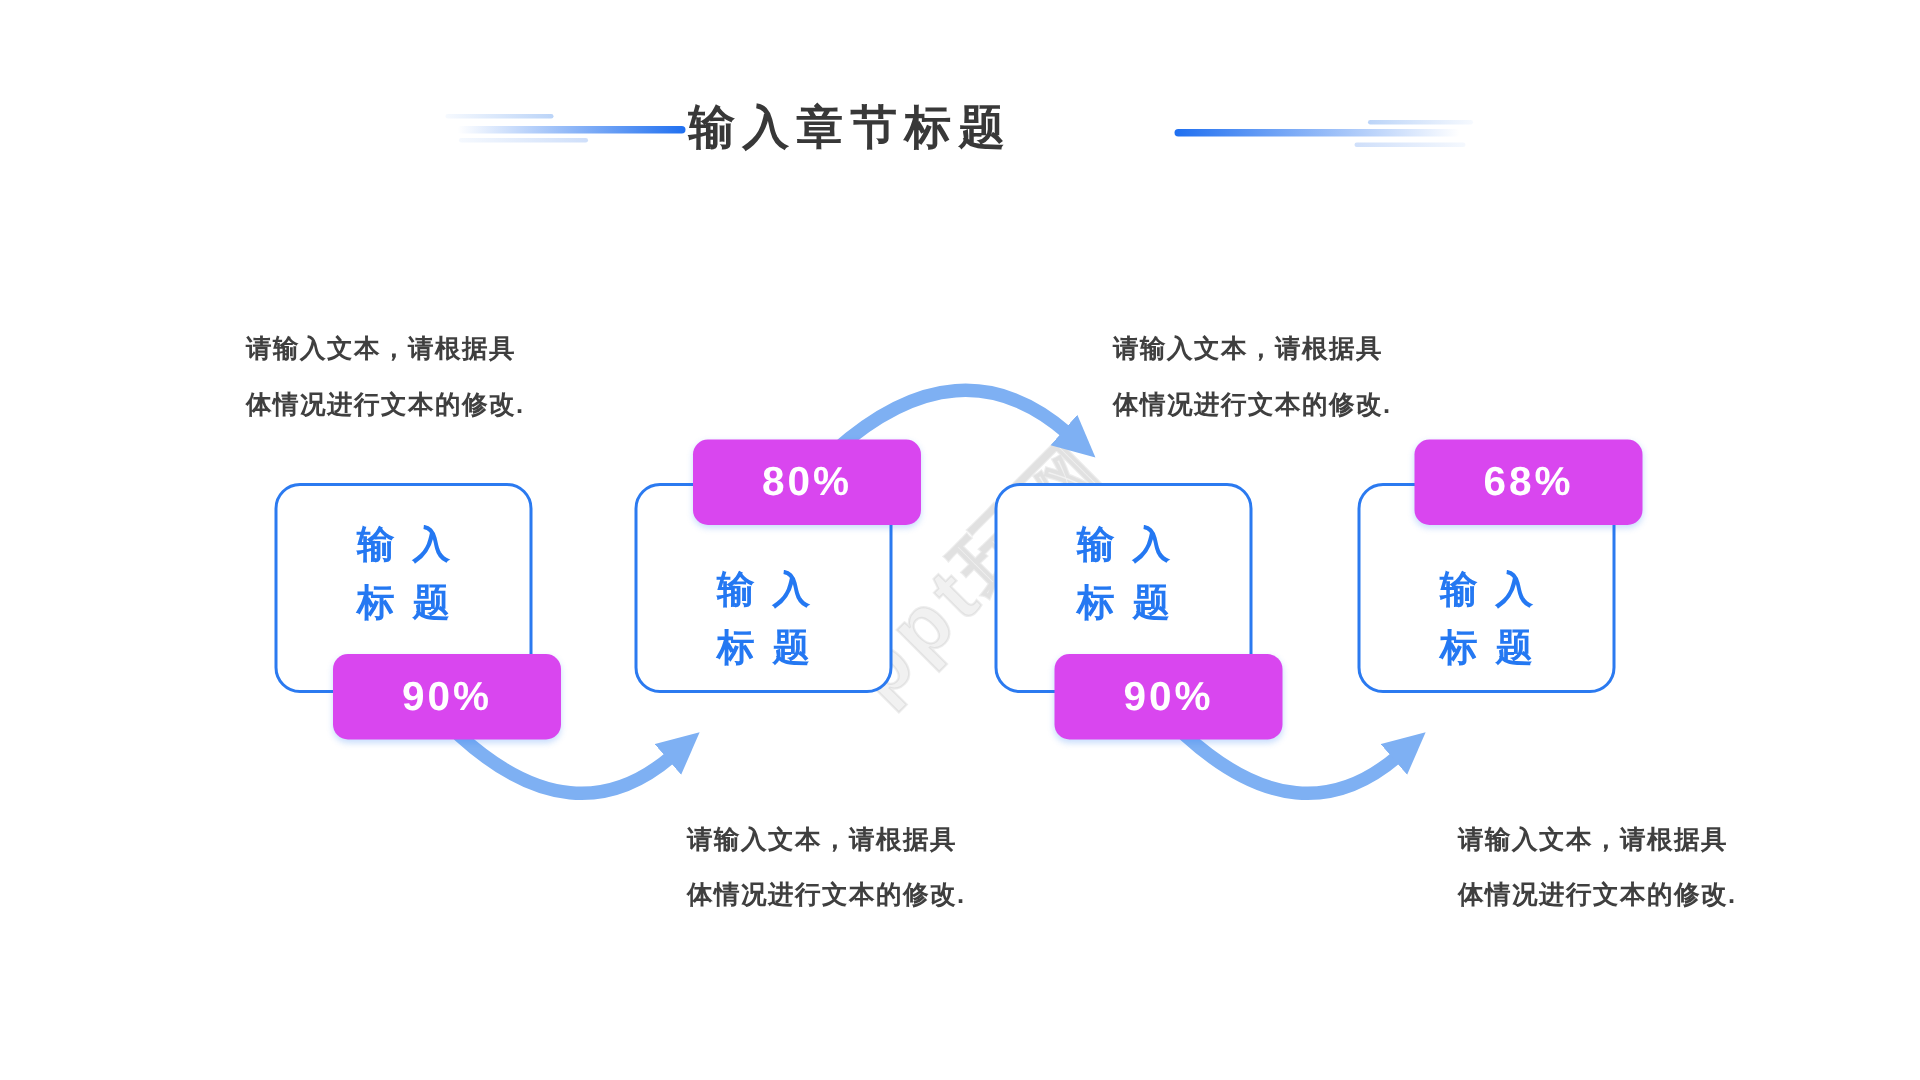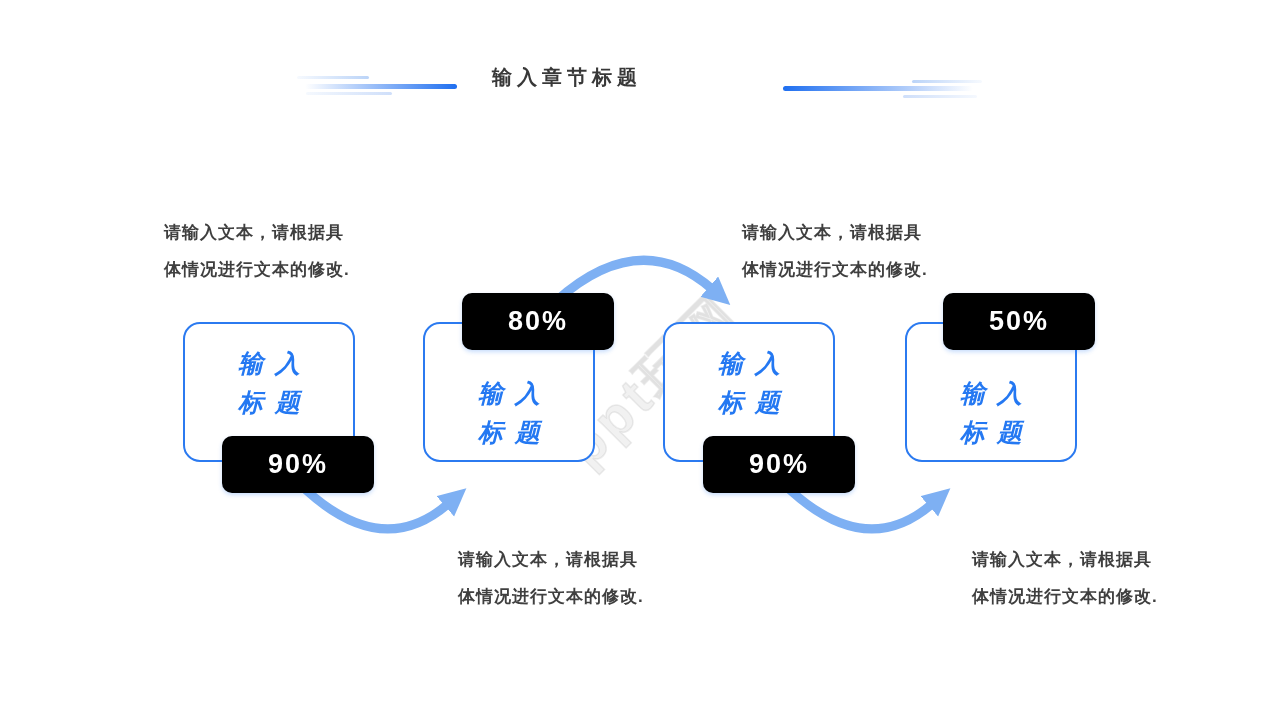--- a/index.html
+++ b/index.html
@@ -3,21 +3,21 @@
 <meta charset="utf-8">
 <style>
   * { margin:0; padding:0; box-sizing:border-box; }
   html,body { width:1280px; height:720px; background:#fff; }
   body { font-family:"Liberation Sans","DejaVu Sans",sans-serif; position:relative; overflow:hidden; }
   .slide { position:absolute; inset:0; width:1280px; height:720px; background:#ffffff; }
 
   
   .slide-title {
     position:absolute; top:64px; left:0; width:1106px;
-    text-align:center; font-size:20px; font-weight:900;
+    text-align:center; font-size:31px; font-weight:900;
     letter-spacing:5px; color:#383838;padding-left:28px;
   }
   .deco { position:absolute; border-radius:3px; }
   .deco-l-main { left:305px; top:84px; width:152px; height:5px;
     background:linear-gradient(to right, rgba(31,111,240,0), #1F6FF0); }
   .deco-l-top  { left:297px; top:76px; width:72px; height:3px;
     background:linear-gradient(to right, rgba(169,201,247,0.1), #BBD4F8); }
   .deco-l-bot  { left:306px; top:92px; width:86px; height:3px;
     background:linear-gradient(to right, rgba(187,212,248,0.15), #CFDFFA); }
   .deco-r-main { left:783px; top:86px; width:190px; height:5px;
@@ -33,39 +33,39 @@
     text-align:center; transform:rotate(-45deg);
     font-size:54px; font-weight:800; letter-spacing:5px;
     color:rgba(120,120,120,0.10);
     -webkit-text-stroke:1.5px rgba(140,140,140,0.16);
     pointer-events:none; white-space:nowrap;
   }
 
   
   .step-box {
     position:absolute; width:172px; height:140px;
-    border:2px solid #2B7AF0; border-radius:17px; background:#ffffff;font-style:italic;
+    border:2px solid #2B7AF0; border-radius:17px; background:#ffffff;
   }
   .box-1 { left:183px; top:322px; }
   .box-2 { left:423px; top:322px; }
   .box-3 { left:663px; top:322px; }
   .box-4 { left:905px; top:322px; }
 
   .box-title {
     position:absolute; left:0; width:100%;
     text-align:center; color:#2478F2;
     font-size:25px; font-weight:800; line-height:39px;
     letter-spacing:12px; padding-left:12px;
   }
   .title-high { top:20px; }   
   .title-low  { top:50px; }   
 
   .badge {
     position:absolute; width:152px; height:57px;
-    background:#000000; border-radius:10px;
+    background:#d946ef; border-radius:10px;
     color:#ffffff; font-size:27px; font-weight:800; letter-spacing:2px;
     display:flex; align-items:center; justify-content:center;
     box-shadow:0 2px 4px rgba(36,120,242,0.25);
   }
   .badge-b1 { left:222px; top:436px; }
   .badge-t2 { left:462px; top:293px; }
   .badge-b3 { left:703px; top:436px; }
   .badge-t4 { left:943px; top:293px; }
 
   
@@ -129,21 +129,21 @@
   <div class="step-box box-4">
     <div class="box-title title-low">
       <div>输入</div>
       <div>标题</div>
     </div>
   </div>
 
   <div class="badge badge-b1">90%</div>
   <div class="badge badge-t2">80%</div>
   <div class="badge badge-b3">90%</div>
-  <div class="badge badge-t4">50%</div>
+  <div class="badge badge-t4">68%</div>
 
   <div class="desc desc-tl">
     <div>请输入文本，请根据具</div>
     <div>体情况进行文本的修改.</div>
   </div>
   <div class="desc desc-bl">
     <div>请输入文本，请根据具</div>
     <div>体情况进行文本的修改.</div>
   </div>
   <div class="desc desc-tr">

